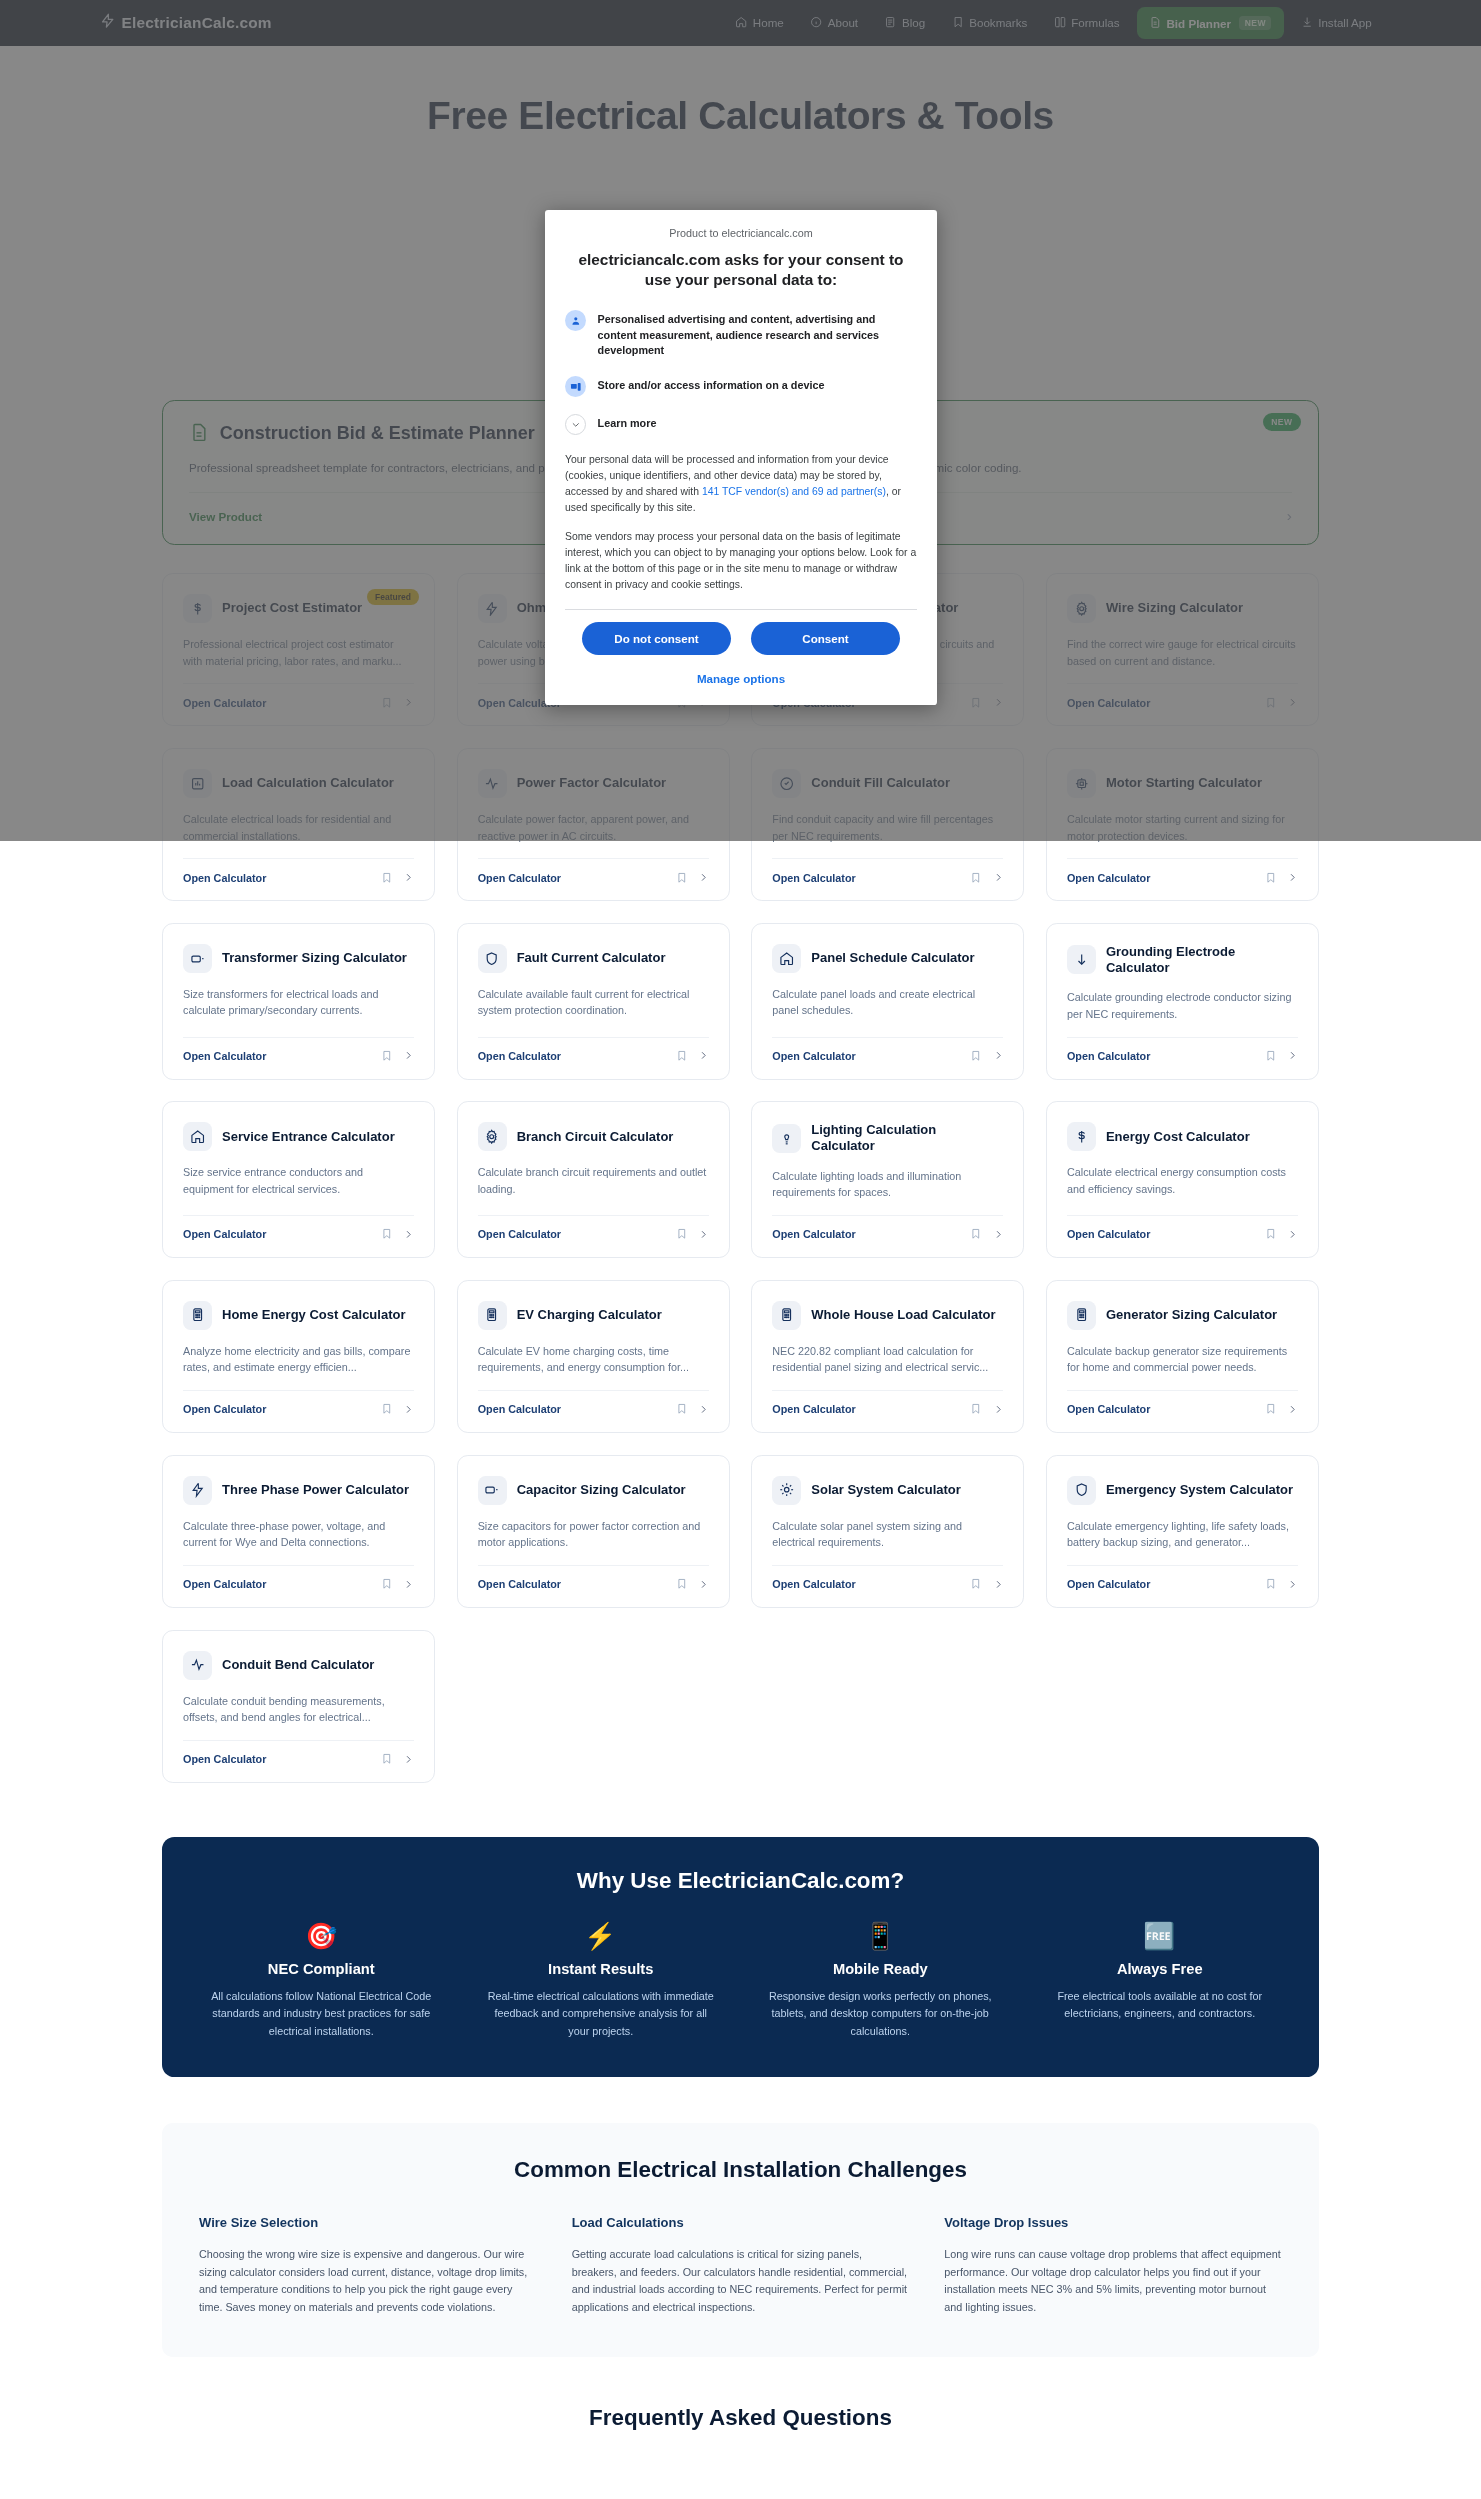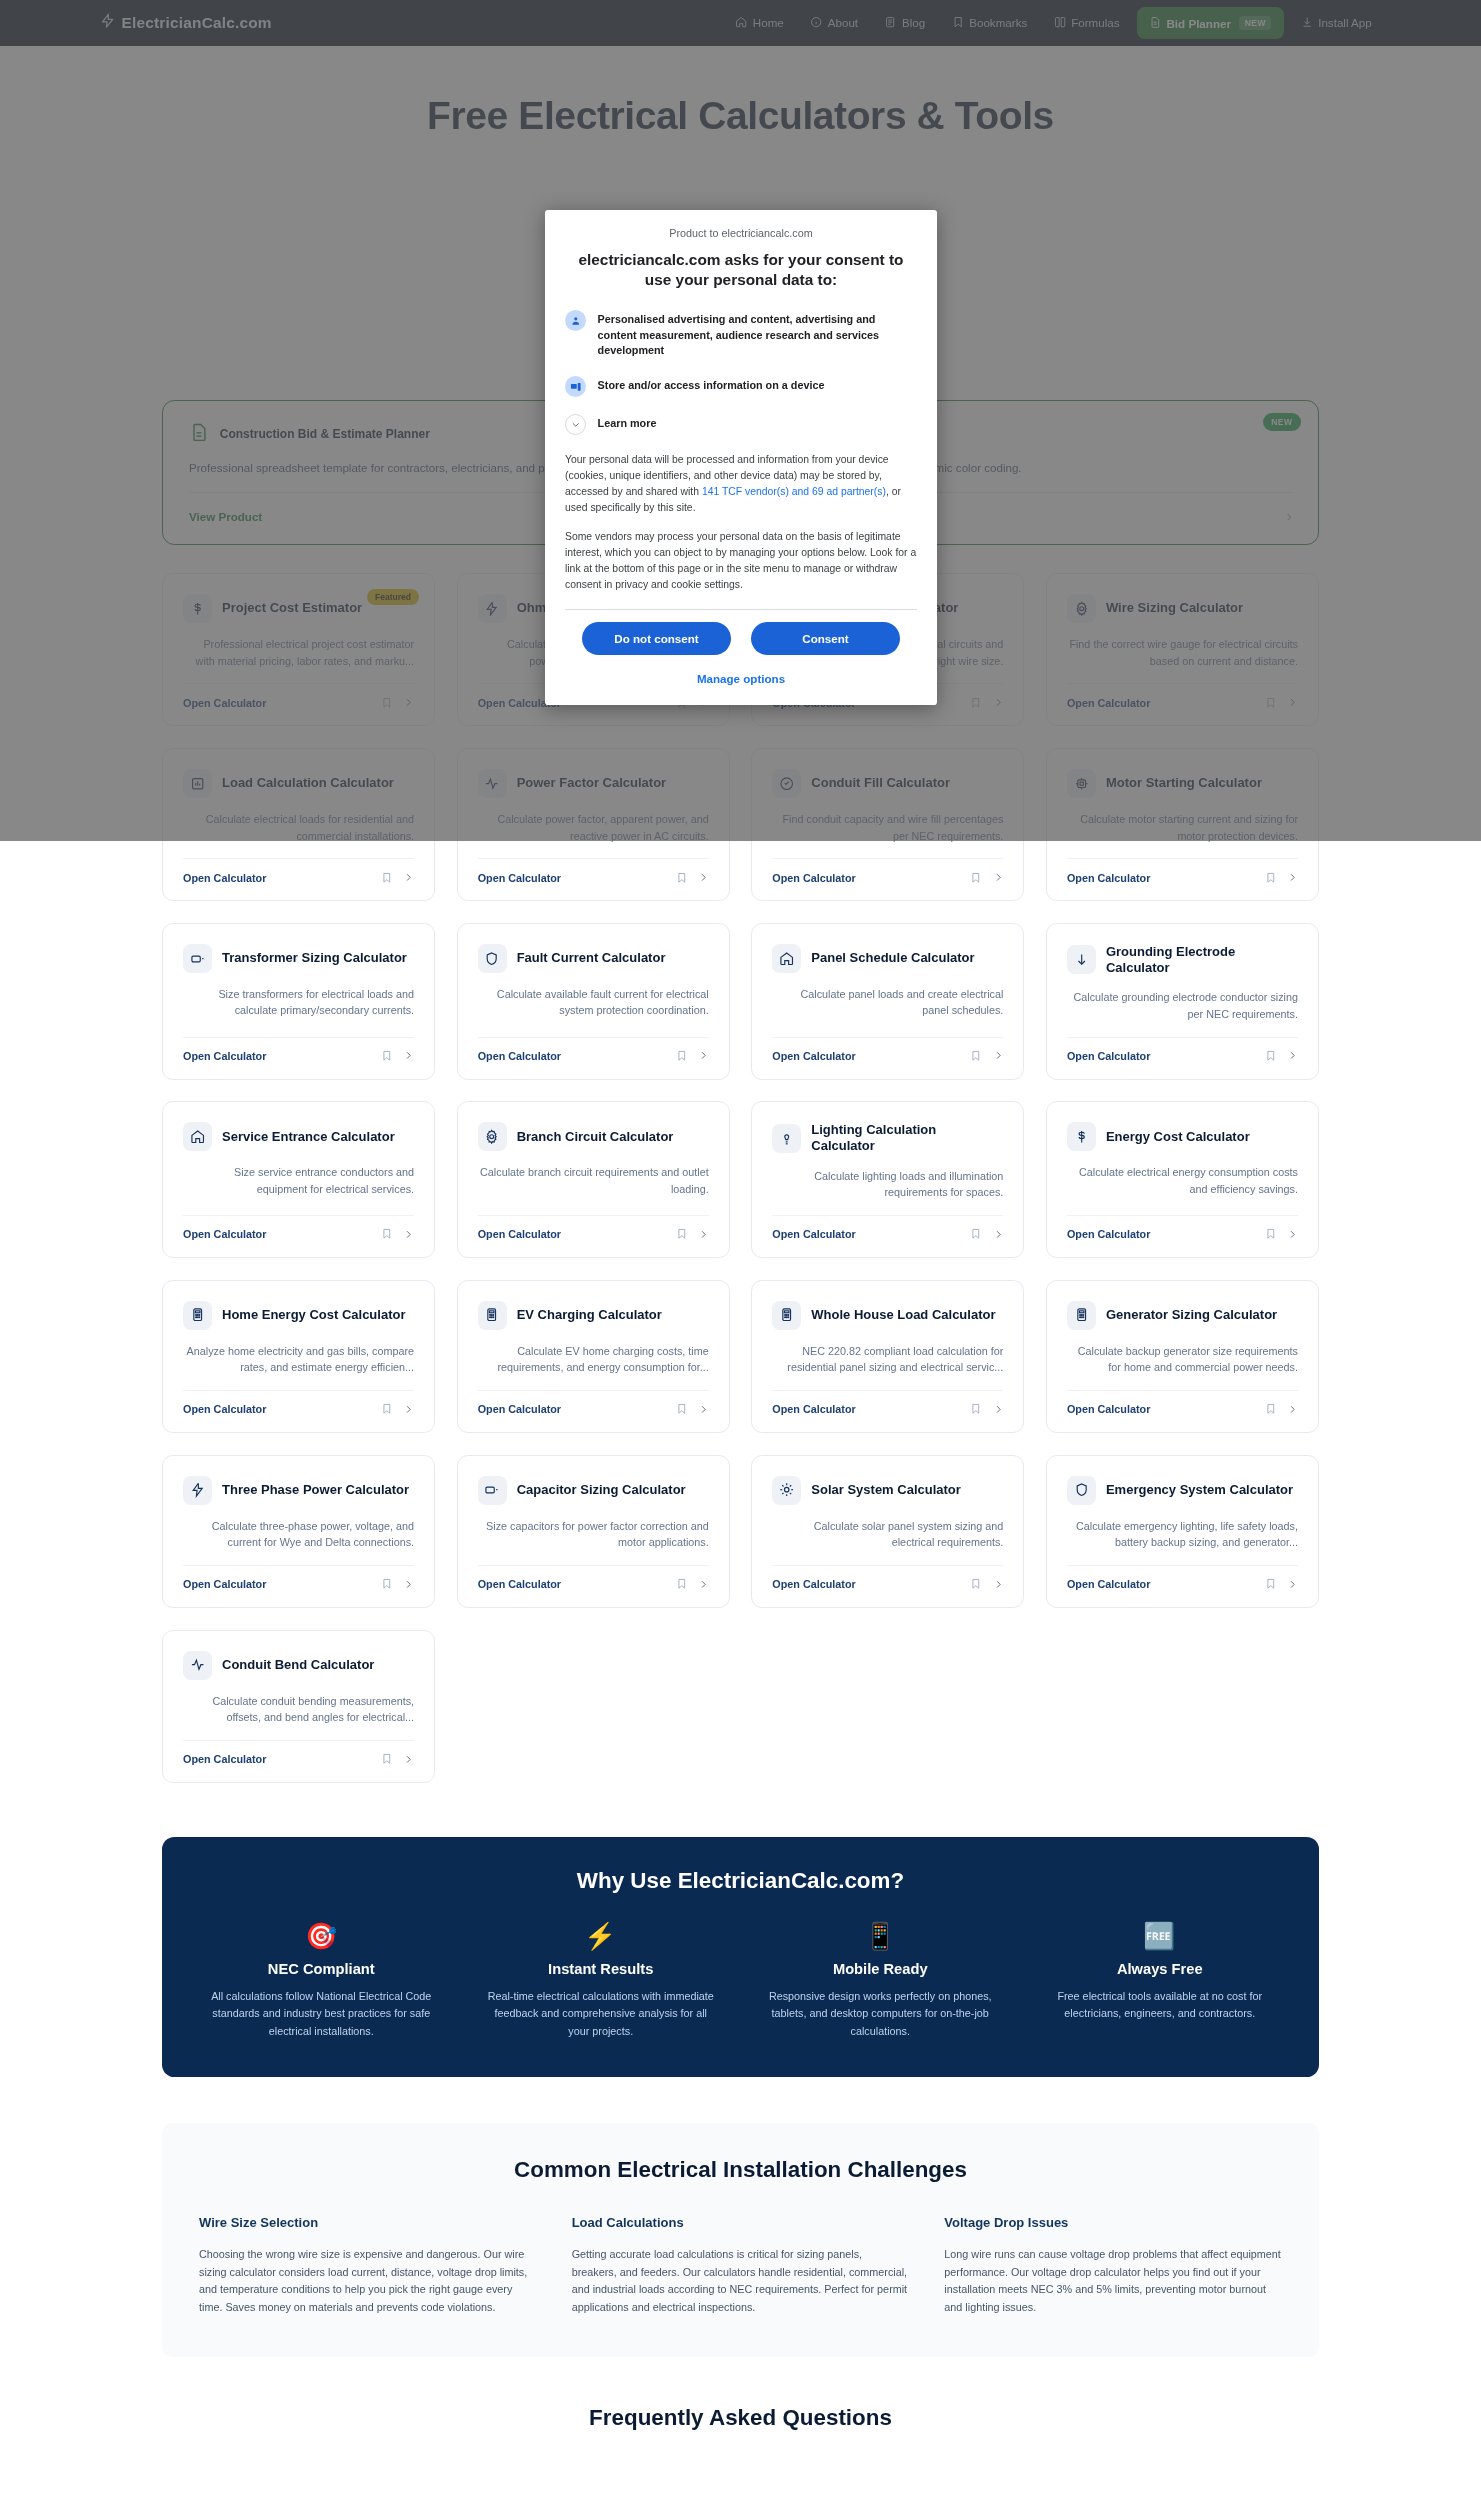--- a/index.html
+++ b/index.html
@@ -47,21 +47,21 @@
     margin-top: 241px;
     border: 1.5px solid #1f7a3a; border-radius: 12.3px; background: #fbfdfb;
     padding: 21.6px 26px 7.7px; position: relative;
   }
   .fb-badge {
     position: absolute; right: 17px; top: 12.3px; background: #18a34a; color: #fff;
     font-size: 8.5px; font-weight: 700; padding: 3.9px 8.5px; border-radius: 15.4px; letter-spacing: 0.5px;
   }
   .fb-head { display: flex; align-items: center; gap: 10.8px; }
   .fb-head svg { width: 20px; height: 20px; stroke: #1f7a3a; fill: none; stroke-width: 1.7; }
-  .fb-title { font-size: 12px; font-weight: 700; color: #0b1b33; }
+  .fb-title { font-size: 18px; font-weight: 700; color: #0b1b33; }
   .fb-desc { margin-top: 15.4px; font-size: 11.6px; color: #475569; }
   .fb-foot {
     margin-top: 18.5px; border-top: 0.8px solid #e3ece5; padding: 14px 0 10.8px;
     display: flex; align-items: center; justify-content: space-between;
   }
   .fb-link { color: #1f7a3a; font-size: 11.6px; font-weight: 600; }
   .fb-chev { color: #94a3b8; font-size: 15.4px; }
   
   .grid { display: grid; grid-template-columns: repeat(4, 1fr); gap: 21.6px; margin-top: 28px; }
   .card {
@@ -69,21 +69,21 @@
     padding: 20px 20px 0; display: flex; flex-direction: column; position: relative;
     min-height: 151px;
   }
   .card-head { display: flex; align-items: center; gap: 10px; }
   .card-icon {
     width: 29px; height: 29px; flex: 0 0 29px; border-radius: 7.7px; background: #eef1f6;
     display: flex; align-items: center; justify-content: center;
   }
   .card-icon svg { width: 15.4px; height: 15.4px; stroke: #15305c; fill: none; stroke-width: 1.8; }
   .card-title { font-size: 13px; font-weight: 700; color: #0b1b33; line-height: 1.25; }
-  .card-desc { margin-top: 13px; font-size: 10.8px; line-height: 1.55; color: #64748b; flex: 1; text-align: right; }
+  .card-desc { margin-top: 13px; font-size: 10.8px; line-height: 1.55; color: #64748b; flex: 1; }
   .card-foot {
     margin-top: 14px; border-top: 0.8px solid #eef1f5; padding: 12.3px 0 14px;
     display: flex; align-items: flex-start; justify-content: space-between;
   }
   .card-open { color: #1d3f74; font-size: 10.8px; font-weight: 600; }
   .card-actions { display: flex; align-items: center; gap: 10.8px; }
   .card-actions svg { width: 11.6px; height: 11.6px; stroke: #94a3b8; fill: none; stroke-width: 1.7; }
   .card-actions .chev { stroke: #33415c; width: 10.8px; height: 10.8px; }
   .featured-chip {
     position: absolute; right: 15.4px; top: 15.4px; background: #d9b20a; color: #1a1400;

